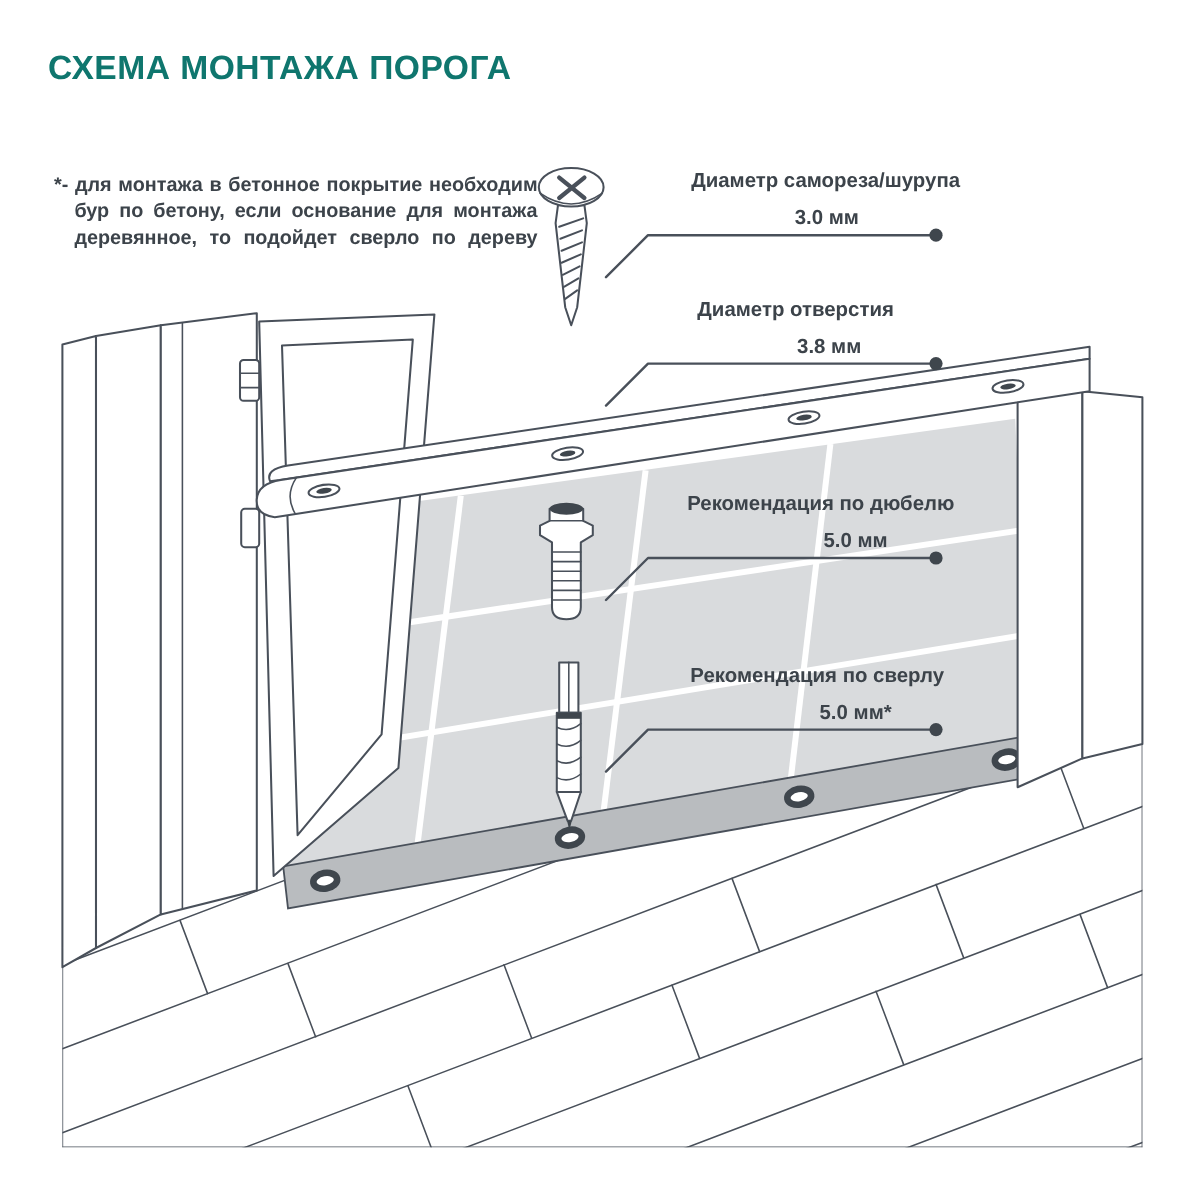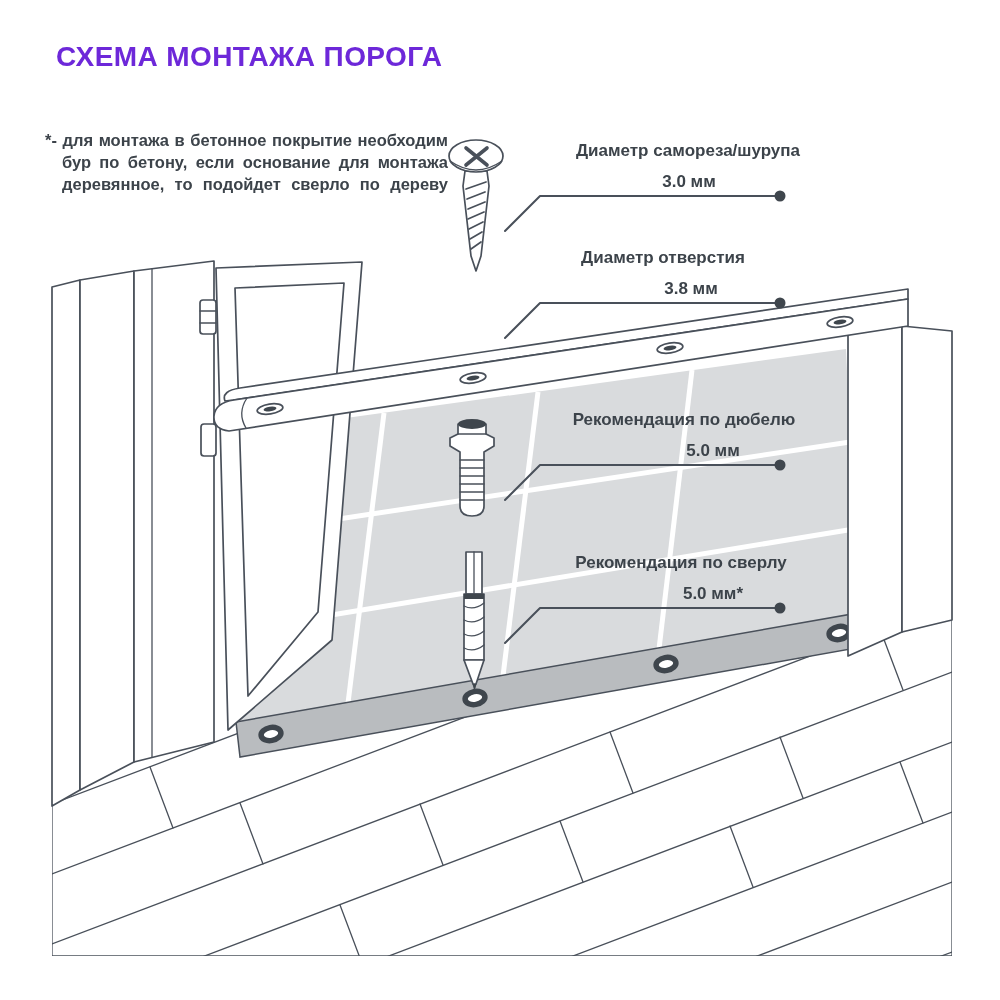--- a/index.html
+++ b/index.html
@@ -1,21 +1,21 @@
 <!DOCTYPE html>
 <html><head>
 <meta charset="utf-8">
 <style>
   html,body{margin:0;padding:0;background:#ffffff;}
   .page{position:relative;width:1000px;height:1000px;background:#ffffff;overflow:hidden;
         font-family:"Liberation Sans",sans-serif;}
   .scene{position:absolute;left:0;top:0;}
-  .title{position:absolute;left:56px;top:38px;font:700 28px/37px "Liberation Sans",sans-serif;
-         color:#6d28d9;letter-spacing:.4px;text-transform:uppercase;}
-  .footnote{position:absolute;left:45px;top:129px;width:386px;margin:0;
+  .title{position:absolute;left:40px;top:38px;font:700 28px/37px "Liberation Sans",sans-serif;
+         color:#0f766e;letter-spacing:.4px;text-transform:uppercase;}
+  .footnote{position:absolute;left:45px;top:143px;width:386px;margin:0;
             font:700 16.5px/1.34 "Liberation Sans",sans-serif;color:#3C434A;
             text-align:justify;text-align-last:justify;padding-left:17px;text-indent:-17px;}
   .ln{fill:none;stroke:#49505A;stroke-width:1.7;stroke-linecap:round;stroke-linejoin:round;}
   .thin{stroke-width:1.3;}
   .solid{fill:#ffffff;stroke:#49505A;stroke-width:1.7;stroke-linejoin:round;}
   .dark{fill:#3F464D;stroke:none;}
   .tile{fill:#D9DBDD;stroke:none;}
   .grout{stroke:#ffffff;stroke-width:5;fill:none;}
   .strip{fill:#B9BCBF;stroke:#49505A;stroke-width:1.5;}
   .donut{fill:#ffffff;stroke:#3F464D;stroke-width:5.5;}

